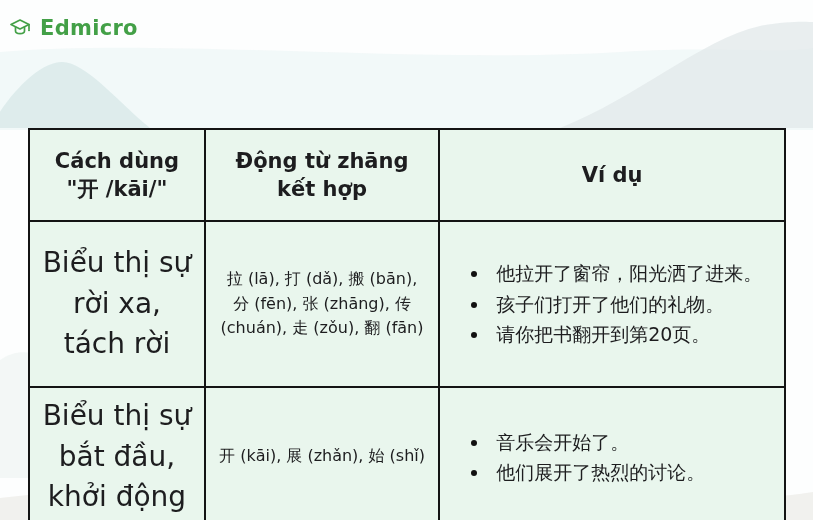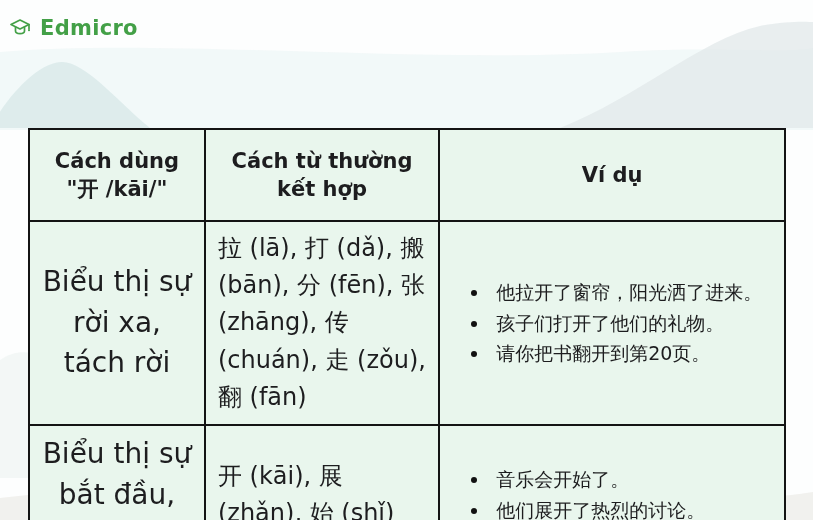--- a/index.html
+++ b/index.html
@@ -39,21 +39,21 @@
   .col-usage{width:175px;}
   .col-verbs{width:233px;}
   .col-examples{width:344px;}
   .hsk-table th{
     font-size:21px;font-weight:700;text-align:center;height:74px;line-height:1.35;
   }
   .cell-usage{
     font-size:28px;text-align:center;line-height:1.45;padding:10px 14px;
   }
   .cell-verbs{
-    font-size:24px;line-height:1.55;padding:10px 10px;
+    font-size:16px;text-align:center;line-height:1.55;padding:10px 10px;
   }
   .row-1 td{height:148px;}
   .row-2 td{height:113px;}
   .cell-examples{padding:10px 8px 10px 6px;}
   .cell-examples ul{
     margin:8px;padding-left:30px;
     font-size:19px;line-height:1.6;
   }
   .cell-examples li{padding-left:6px;}
   .cell-examples li::marker{color:#111;}
@@ -85,21 +85,21 @@
 
 <table class="hsk-table">
   <colgroup>
     <col class="col-usage">
       <col class="col-verbs">
       <col class="col-examples">
   </colgroup>
   <thead>
     <tr>
       <th>Cách dùng "开 /kāi/"</th>
-      <th>Cách từ thường kết hợp</th>
+      <th>Động từ zhāng kết hợp</th>
       <th>Ví dụ</th>
     </tr>
   </thead>
   <tbody>
     <tr class="row-1">
       <td class="cell-usage">Biểu thị sự rời xa, tách rời</td>
       <td class="cell-verbs">拉 (lā), 打 (dǎ), 搬 (bān), 分 (fēn), 张 (zhāng), 传 (chuán), 走 (zǒu), 翻 (fān)</td>
       <td class="cell-examples">
         <ul>
           <li>他拉开了窗帘，阳光洒了进来。</li>

